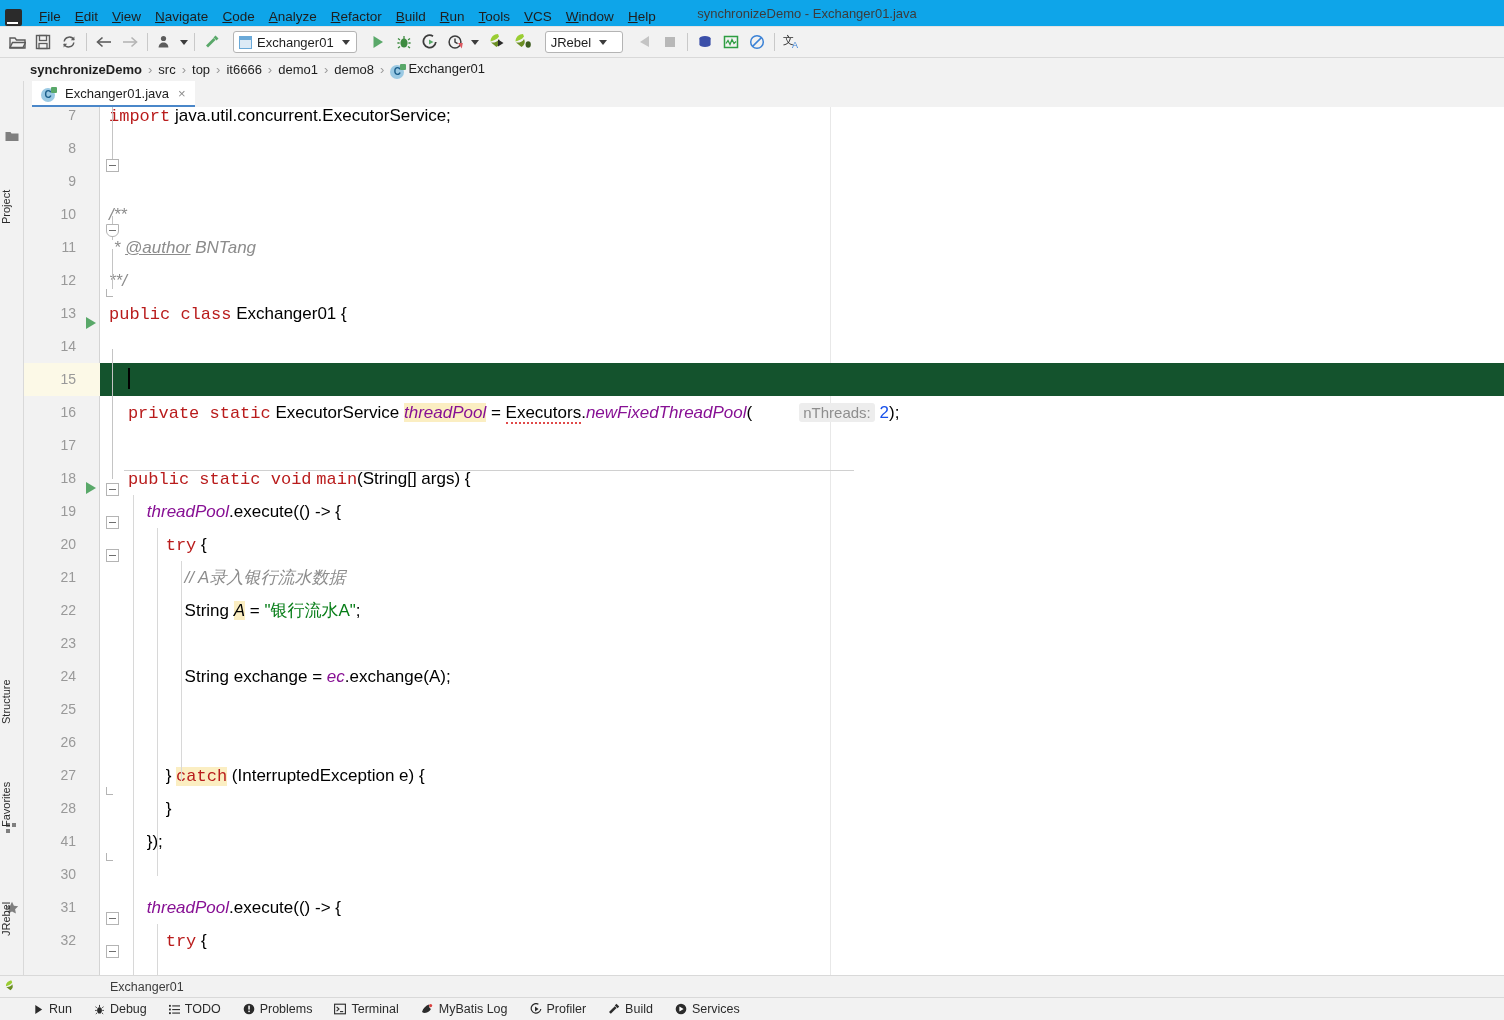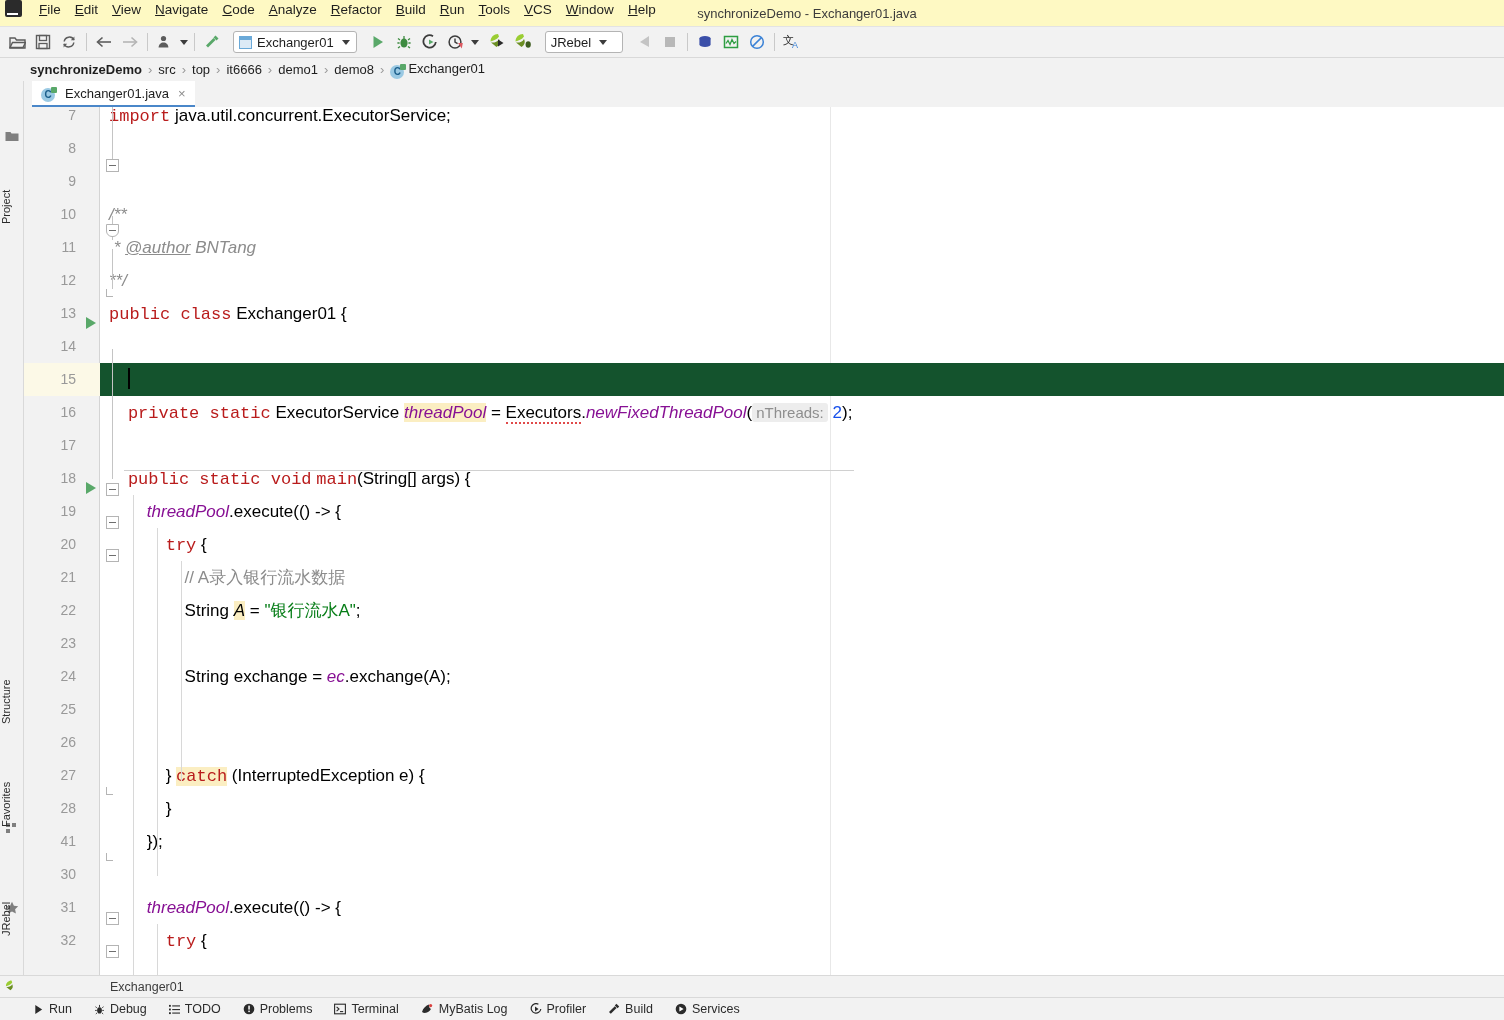--- a/index.html
+++ b/index.html
@@ -13,22 +13,22 @@
   }
   #app {
     position: relative;
     width: 1504px; height: 1020px;
     background: #f2f2f2;
   }
 
   
   #menubar {
     position: absolute; left: 0; top: 0; width: 1504px; height: 27px;
-    background: #fef9c3;
-    display: flex; align-items: flex-start;
+    background: #0ea5e9;
+    display: flex; align-items: flex-end;
     border-bottom: 1px solid #e3e3e3;
   }
   .ij-logo {
     width: 17px; height: 17px; margin-left: 5px; margin-right: 10px;
     background: #2b2b2b; color: #fff; border-radius: 2px;
     font-size: 10px; font-weight: bold; line-height: 17px; text-align: center;
     position: relative; flex: 0 0 auto;
   }
   .ij-logo:after{
     content:""; position:absolute; left:2px; bottom:2px; width:11px; height:2px; background:#fff;
@@ -140,31 +140,32 @@
     position: absolute; left: 85px; top: 0; height: 33px; line-height: 33px;
     font-family: "Liberation Sans", sans-serif;
     font-size: 17px; color: #000000; white-space: pre;
   }
   .hl-line { background: #14532d; }
   .hl-line-gutter { position:absolute; left:0; width:76px; height:33px; background:#fcf9e7; }
 
   
   .kw   { color: #b91c1c; font-family: Liberation Mono, monospace; }
   .str  { color: #067d17; }
-  .cmt  { color: #8c8c8c; }
+  .cmt  { color: #8c8c8c; font-style: italic; }
   .fld  { color: #871094; font-style: italic; }
   .stat { color: #871094; font-style: italic; }
   .num  { color: #1750eb; }
   .javadoc { color: #8c8c8c; font-style: italic; }
   .jdoctag { color: #8c8c8c; font-style: italic; text-decoration: underline; }
   .ident-hl { background: #fbeec2; }
   .typo { border-bottom: 2px dotted #e04a4a; }
   .hint {
     background: #ededed; color: #8e8e8e; border-radius: 3px; padding: 1px 4px;
     font-size: 15px;
+    margin-left: 47px;
   }
   .caret-bar {
     display: inline-block; width: 2px; height: 21px; background: #000;
     vertical-align: -4px;
   }
 
   
   .fold {
     position: absolute; width: 13px; height: 13px;
     border: 1px solid #b4b4b4; background: #ffffff;

